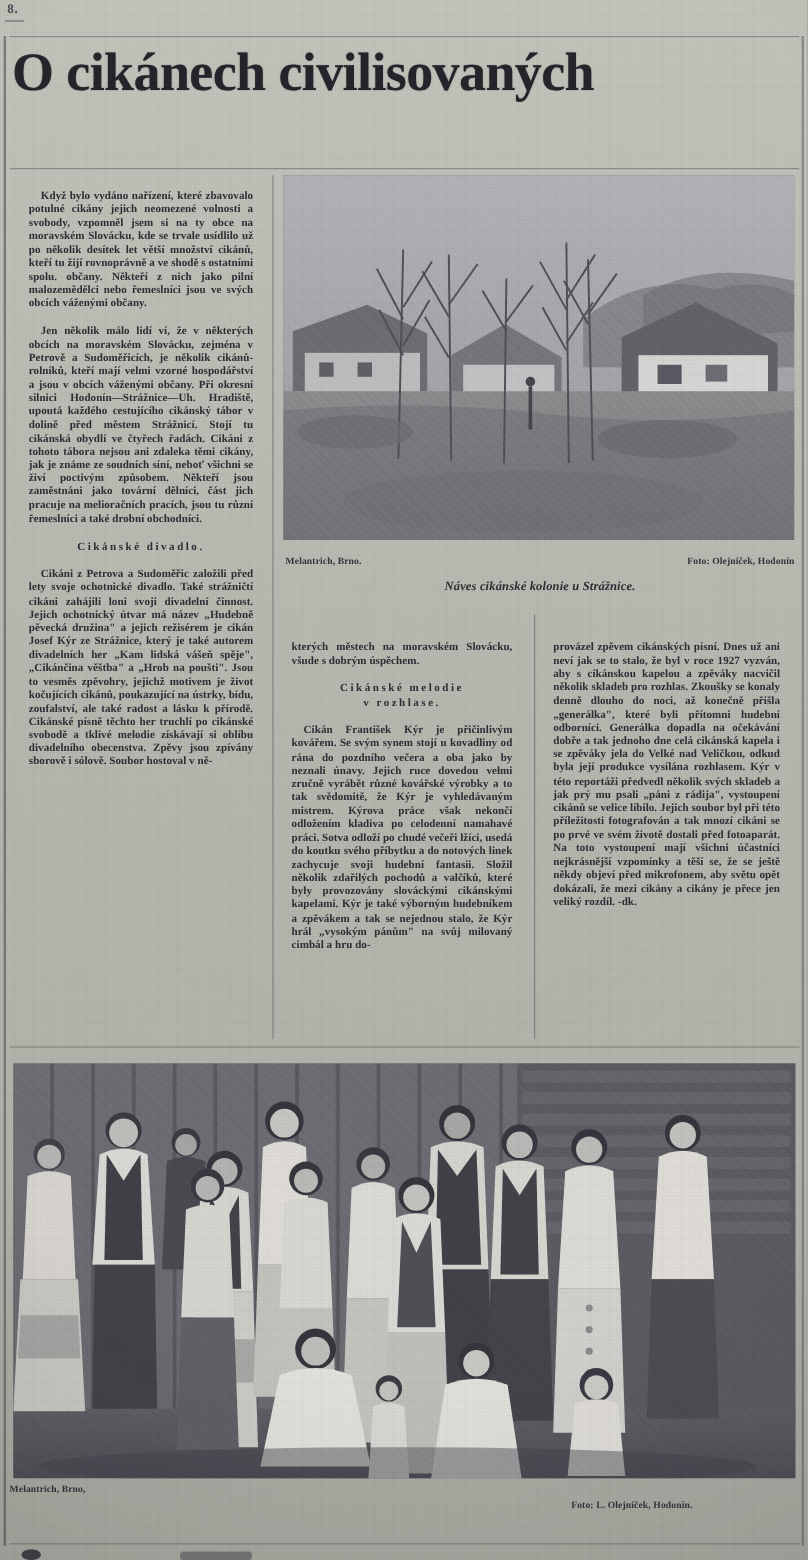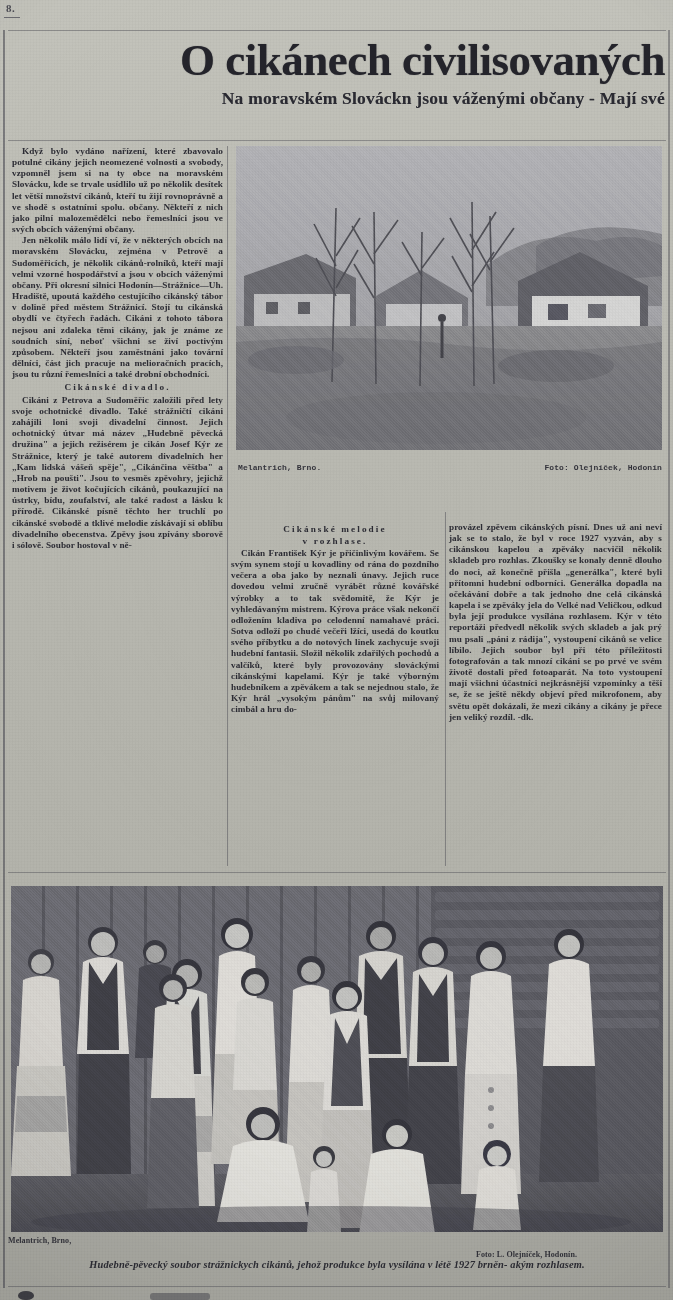--- a/index.html
+++ b/index.html
@@ -86,21 +86,21 @@
     opacity: .45;
     z-index: 6;
   }
 
   
   .masthead {
     position: absolute;
     left: 10px; top: 36px;
     width: 655px;
     z-index: 10;
-    text-align: right;
+    text-align: left;
   }
   .headline {
     font-family: "Liberation Serif", "DejaVu Serif", serif;
     font-weight: 700;
     font-size: 45px;
     line-height: 48px;
     letter-spacing: -0.5px;
     color: #24242b;
     white-space: nowrap;
     text-shadow: 0 0 1px rgba(40,40,48,.55);
@@ -124,21 +124,21 @@
     font-size: 9.2px;
     line-height: 11.15px;
     text-align: justify;
     text-justify: inter-word;
     color: #2c2c34;
     font-weight: 700;
     letter-spacing: .05px;
     -webkit-font-smoothing: none;
   }
   .col p {
-    margin: 0;
+    margin: 12px;
     text-indent: 10px;
     hyphens: auto;
   }
   .col .subhd {
     margin: 2px 0 1px 0;
     text-align: center;
     text-indent: 0;
     font-weight: 700;
     letter-spacing: 2.1px;
     font-size: 9.2px;
@@ -189,21 +189,21 @@
     z-index: 11;
     text-align: center;
     font-style: italic;
     font-weight: 700;
     font-size: 10.4px;
     line-height: 13.5px;
     color: #2c2c34;
     letter-spacing: .15px;
   }
 
-  #credit-top { left: 238px; top: 463px; width: 424px; height: 12px; font-family: Liberation Mono, monospace; }
+  #credit-top { left: 238px; top: 463px; width: 424px; height: 12px; }
   #caption-top { left: 238px; top: 483px; width: 424px; }
 
   #credit-bottom-left { left: 8px; top: 1236px; }
   #credit-bottom-right { left: 476px; top: 1250px; }
   #caption-bottom { left: 14px; top: 1258px; width: 646px; }
 
   .blob {
     position: absolute;
     left: 18px; top: 1291px;
     width: 16px; height: 9px;
@@ -236,34 +236,34 @@
   <div class="rule-h" style="left:8px; top:30px; width:658px;"></div>
   <div class="rule-h" style="left:8px; top:140px; width:658px;"></div>
   <div class="rule-v" style="left:227px; top:146px; height:720px;"></div>
   <div class="rule-v" style="left:445px; top:512px; height:354px;"></div>
   <div class="rule-h" style="left:8px; top:872px; width:658px;"></div>
   <div class="rule-h" style="left:8px; top:1286px; width:658px;"></div>
 
   <div class="masthead">
     <div class="headline">O cikánech civilisovaných</div>
     <div class="subhead">
-      <span>Na moravském Slováckn jsou váženými občany - Mají své</span>
     </div>
   </div>
 
   <div class="col" id="col1">
     <p>Když bylo vydáno nařízení, které zbavovalo potulné cikány jejich neomezené volnosti a svobody, vzpomněl jsem si na ty obce na moravském Slovácku, kde se trvale usídlilo už po několik desítek let větší množství cikánů, kteří tu žijí rovnoprávně a ve shodě s ostatními spolu. občany. Někteří z nich jako pilní malozemědělci nebo řemeslníci jsou ve svých obcích váženými občany.</p>
     <p>Jen několik málo lidí ví, že v některých obcích na moravském Slovácku, zejména v Petrově a Sudoměřicích, je několik cikánů-rolníků, kteří mají velmi vzorné hospodářství a jsou v obcích váženými občany. Při okresní silnici Hodonín—Strážnice—Uh. Hradiště, upoutá každého cestujícího cikánský tábor v dolině před městem Strážnicí. Stojí tu cikánská obydlí ve čtyřech řadách. Cikáni z tohoto tábora nejsou ani zdaleka těmi cikány, jak je známe ze soudních síní, neboť všichni se živí poctivým způsobem. Někteří jsou zaměstnáni jako tovární dělníci, část jich pracuje na melioračních pracích, jsou tu různí řemeslníci a také drobní obchodníci.</p>
     <div class="subhd">
       <span>Cikánské divadlo.</span>
     </div>
     <p>Cikáni z Petrova a Sudoměřic založili před lety svoje ochotnické divadlo. Také strážničtí cikáni zahájili loni svoji divadelní činnost. Jejich ochotnický útvar má název „Hudebně pěvecká družina" a jejich režisérem je cikán Josef Kýr ze Strážnice, který je také autorem divadelních her „Kam lidská vášeň spěje", „Cikánčina věštba" a „Hrob na poušti". Jsou to vesměs zpěvohry, jejichž motivem je život kočujících cikánů, poukazující na ústrky, bídu, zoufalství, ale také radost a lásku k přírodě. Cikánské písně těchto her truchlí po cikánské svobodě a tklivé melodie získávají si oblíbu divadelního obecenstva. Zpěvy jsou zpívány sborově i sólově. Soubor hostoval v ně-</p>
   </div>
 
   <div class="col" id="col2">
+    <p style="text-indent:0">kterých městech na moravském Slovácku, všude s dobrým úspěchem.</p>
     <div class="subhd">
       <span>Cikánské melodie</span>
       <span>v rozhlase.</span>
     </div>
     <p>Cikán František Kýr je přičinlivým kovářem. Se svým synem stojí u kovadliny od rána do pozdního večera a oba jako by neznali únavy. Jejich ruce dovedou velmi zručně vyrábět různé kovářské výrobky a to tak svědomitě, že Kýr je vyhledávaným mistrem. Kýrova práce však nekončí odložením kladiva po celodenní namahavé práci. Sotva odloží po chudé večeři lžíci, usedá do koutku svého příbytku a do notových linek zachycuje svoji hudební fantasii. Složil několik zdařilých pochodů a valčíků, které byly provozovány slováckými cikánskými kapelami. Kýr je také výborným hudebníkem a zpěvákem a tak se nejednou stalo, že Kýr hrál „vysokým pánům" na svůj milovaný cimbál a hru do-</p>
   </div>
 
   <div class="col" id="col3">
     <p style="text-indent:0">provázel zpěvem cikánských písní. Dnes už ani neví jak se to stalo, že byl v roce 1927 vyzván, aby s cikánskou kapelou a zpěváky nacvičil několik skladeb pro rozhlas. Zkoušky se konaly denně dlouho do noci, až konečně přišla „generálka", které byli přítomni hudební odborníci. Generálka dopadla na očekávání dobře a tak jednoho dne celá cikánská kapela i se zpěváky jela do Velké nad Veličkou, odkud byla její produkce vysílána rozhlasem. Kýr v této reportáži předvedl několik svých skladeb a jak prý mu psali „páni z rádija", vystoupení cikánů se velice líbilo. Jejich soubor byl při této příležitosti fotografován a tak mnozí cikáni se po prvé ve svém životě dostali před fotoaparát. Na toto vystoupení mají všichni účastníci nejkrásnější vzpomínky a těší se, že se ještě někdy objeví před mikrofonem, aby světu opět dokázali, že mezi cikány a cikány je přece jen veliký rozdíl. -dk.</p>
   </div>
@@ -333,20 +333,21 @@
         <ellipse cx="320" cy="220" rx="58" ry="16" fill="#65656c" opacity=".65"></ellipse>
         <ellipse cx="200" cy="272" rx="150" ry="26" fill="#6b6b71" opacity=".45"></ellipse>
       </svg>
     </div>
   </div>
 
   <div class="credit-row" id="credit-top">
     <span class="credit-left" style="position:absolute">Melantrich, Brno.</span>
     <span class="credit-right" style="position:absolute">Foto: Olejníček, Hodonín</span>
   </div>
+  <div class="caption" id="caption-top">Náves cikánské kolonie u Strážnice.</div>
 
   <div class="photo-wrap" id="photo-bottom">
     <div class="photo">
       <svg viewBox="0 0 652 346" preserveAspectRatio="none">
         <defs>
           <linearGradient id="wallG" x1="0" y1="0" x2="0" y2="1">
             <stop offset="0%" stop-color="#6e6e75"></stop>
             <stop offset="100%" stop-color="#5a5a61"></stop>
           </linearGradient>
           <pattern id="planks" width="34" height="346" patternUnits="userSpaceOnUse">
@@ -507,20 +508,16 @@
       </svg>
     </div>
   </div>
 
   <div class="credit-row" id="credit-bottom-left">
     <span>Melantrich, Brno,</span>
   </div>
   <div class="credit-row" id="credit-bottom-right">
     <span>Foto: L. Olejníček, Hodonín.</span>
   </div>
-  <div class="caption" id="caption-bottom">
-    <span>Hudebně-pěvecký soubor strážnickych cikánů, jehož produkce byla vysílána v létě 1927 brněn-</span>
-    <span>akým rozhlasem.</span>
-  </div>
 
   <div class="blob"></div>
   <div class="blob2"></div>
 </div>
 
 </body></html>

